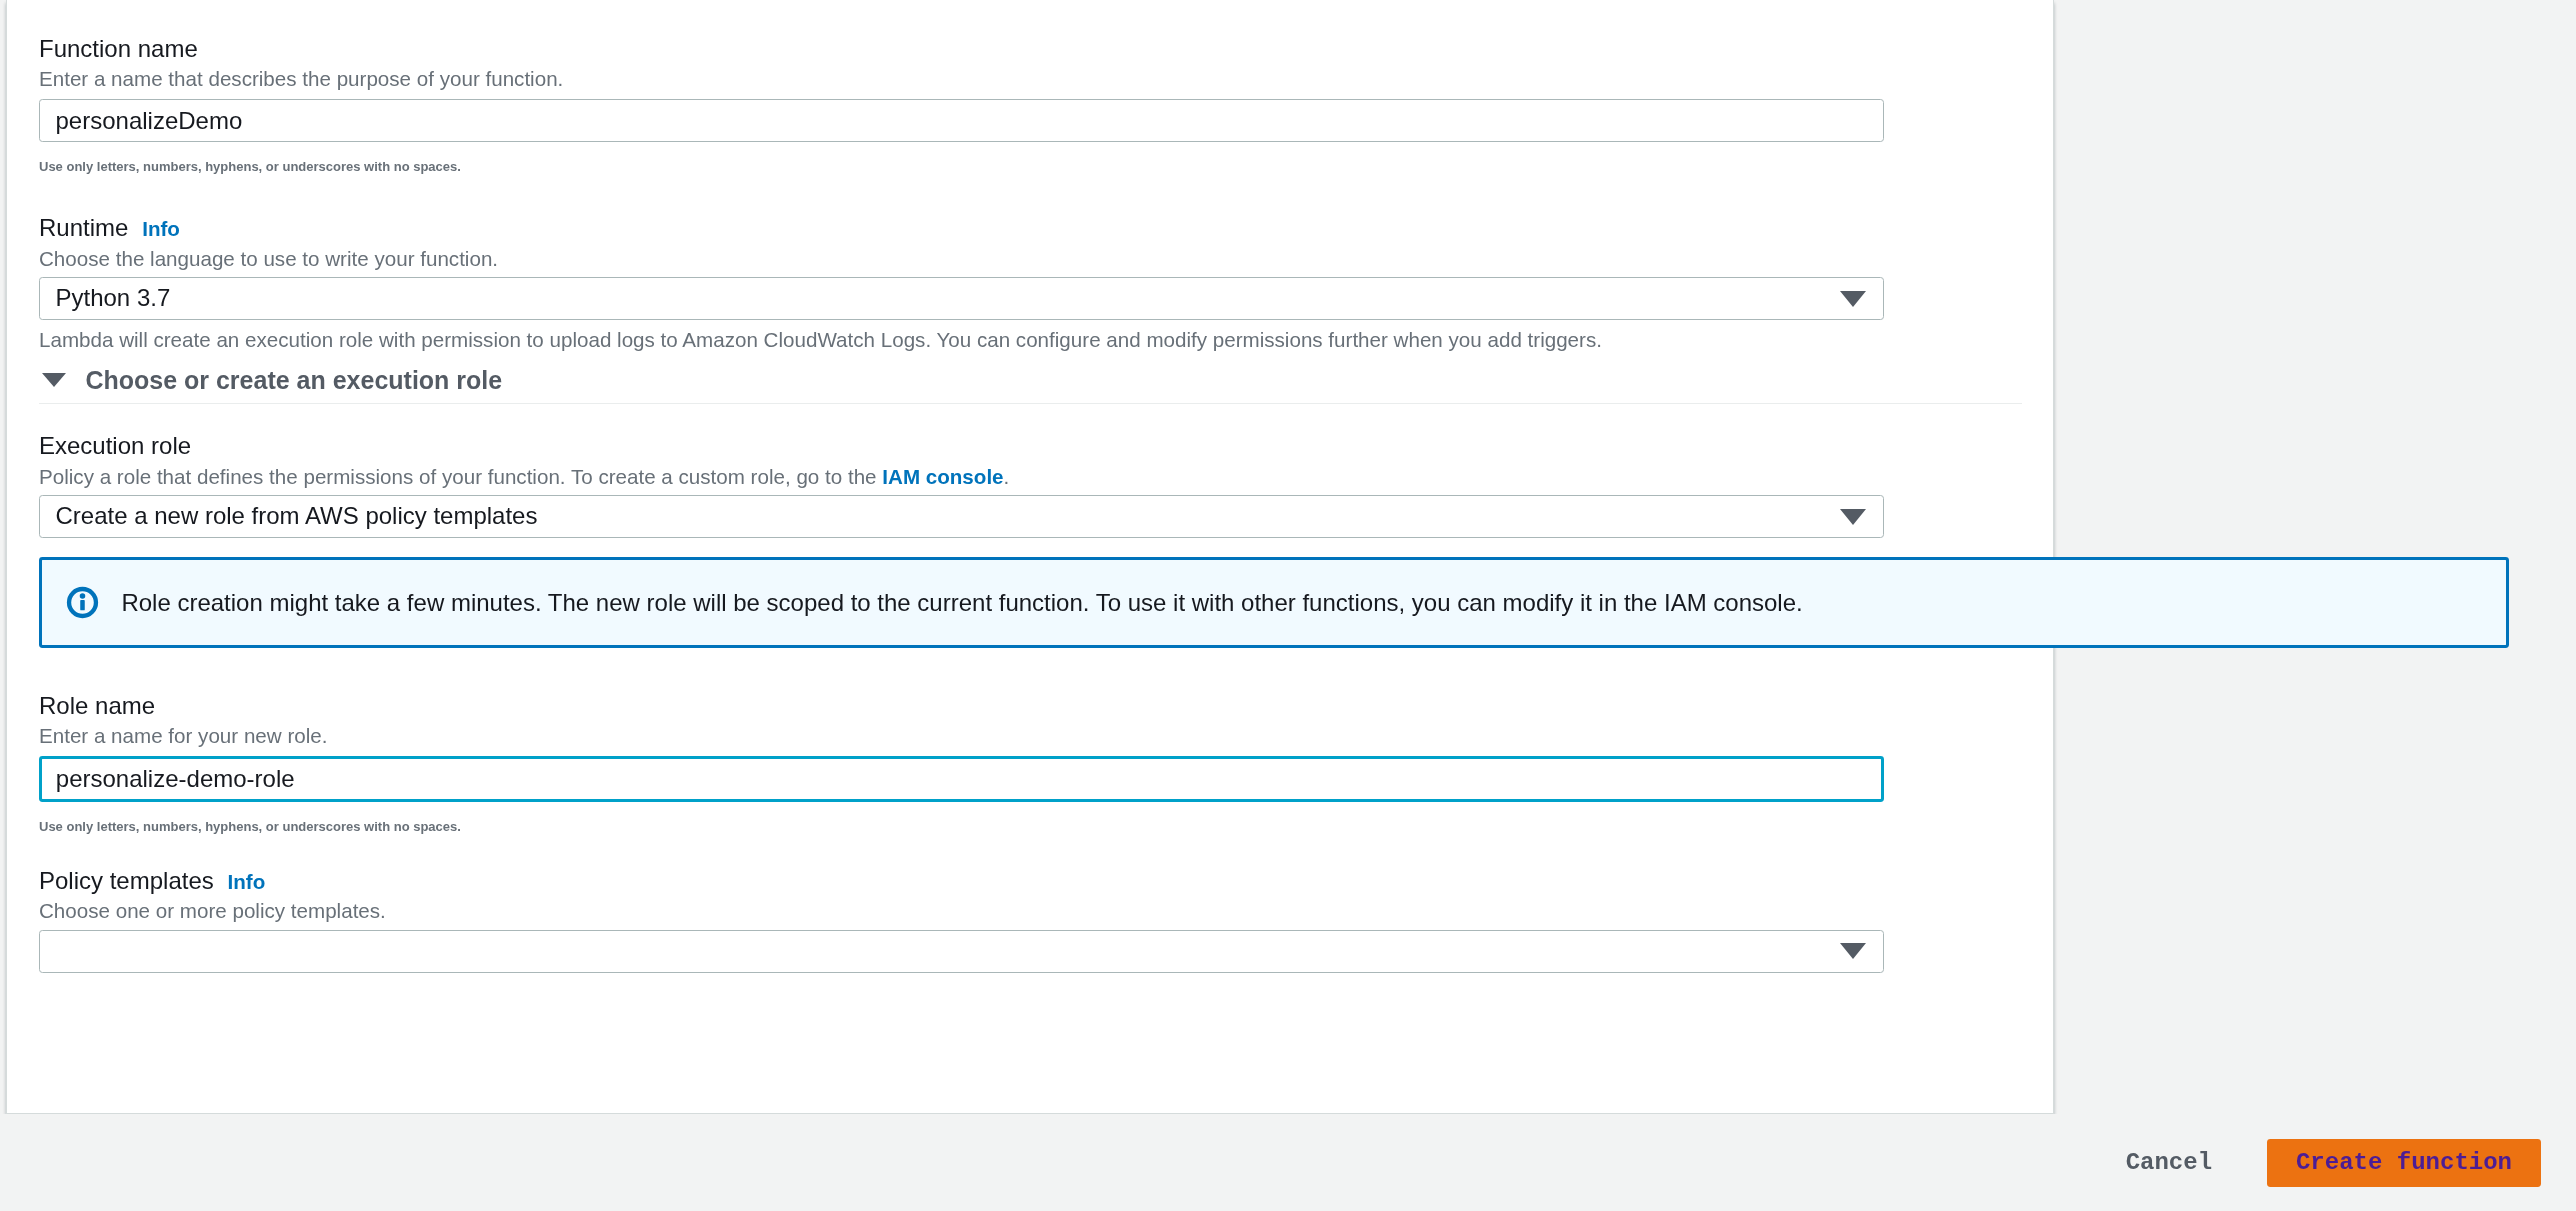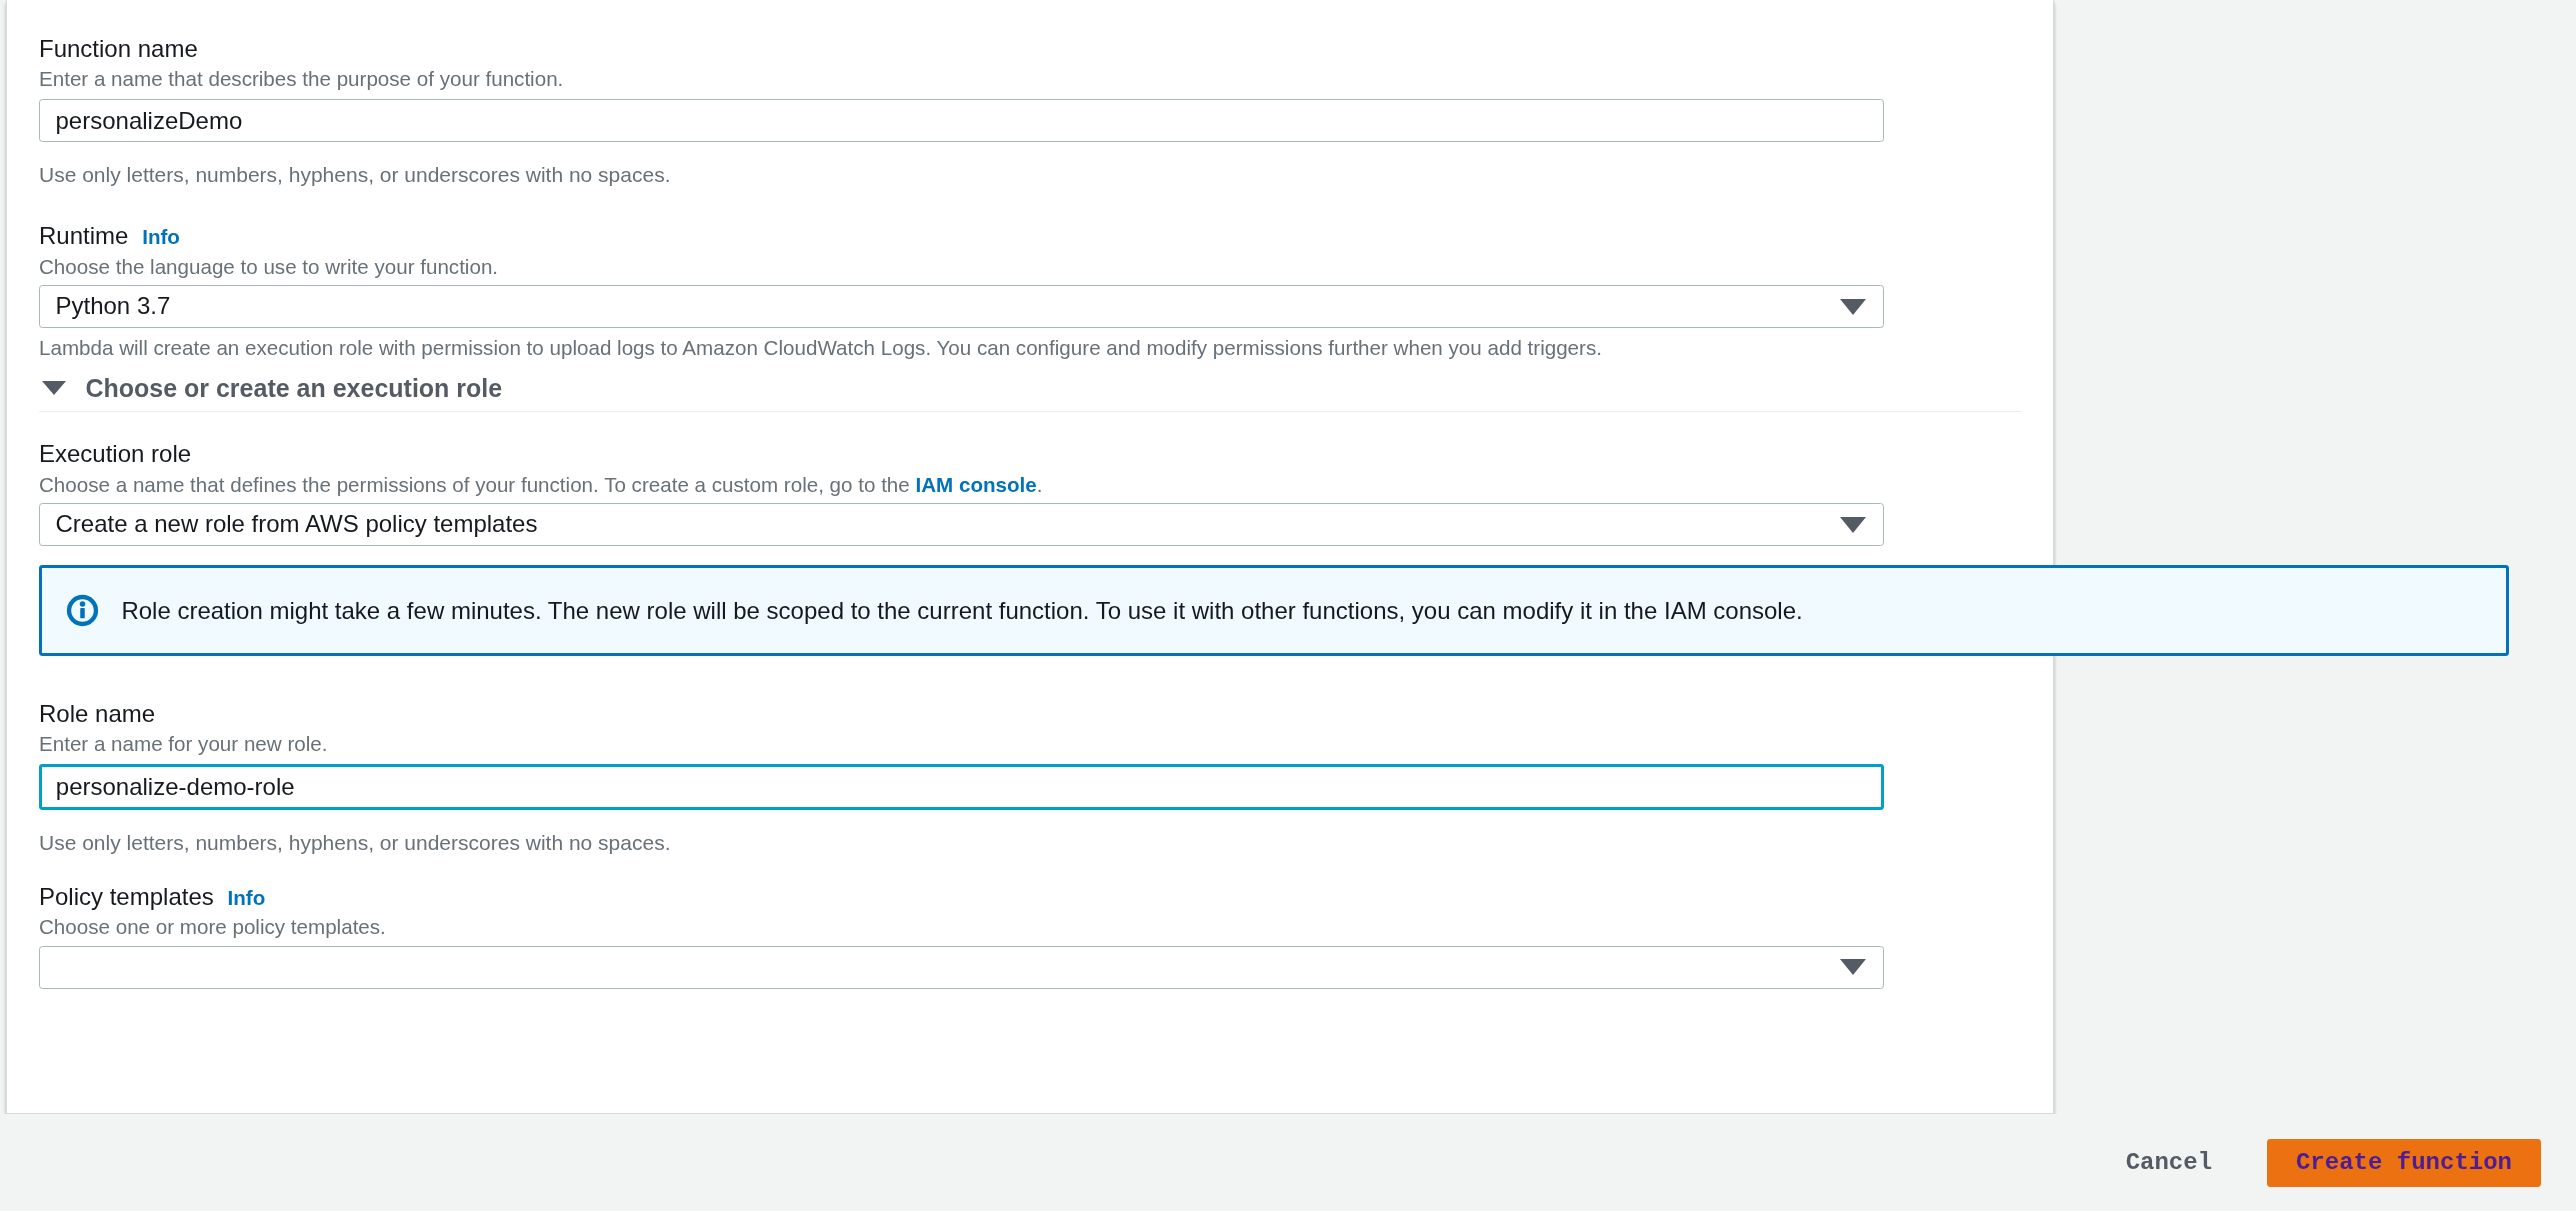--- a/index.html
+++ b/index.html
@@ -41,24 +41,25 @@
     text-decoration: none;
     cursor: pointer;
   }
   .field-desc {
     font-size: 20.6px;
     line-height: 26px;
     color: #687078;
     margin-top: 3.4px;
   }
   .field-hint {
-    font-size: 21px;
+    font-size: 13px;
     line-height: 26px;
     color: #687078;
-    margin-top: 20px;
+    margin-top: 12px;
+    font-weight: bold;
   }
   .text-input {
     display: block;
     margin-top: 6.9px;
     width: 1845px;
     height: 43px;
     border: 1.7px solid #aab7b8;
     border-radius: 3.4px;
     background: #ffffff;
     font-family: "Liberation Sans", "DejaVu Sans", sans-serif;
@@ -208,21 +209,21 @@
     <div class="field-desc perms-desc">Lambda will create an execution role with permission to upload logs to Amazon CloudWatch Logs. You can configure and modify permissions further when you add triggers.</div>
 
     <div class="expander">
       <span class="expander-tri"></span>
       <span>Choose or create an execution role</span>
     </div>
     <hr class="divider">
 
     <div class="m-exec">
       <div class="field-label">Execution role</div>
-      <div class="field-desc"><span>Choose a name that defines the permissions of your function. To create a custom role, go to the </span><a class="link-inline">IAM console</a><span>.</span></div>
+      <div class="field-desc"><span>Policy a role that defines the permissions of your function. To create a custom role, go to the </span><a class="link-inline">IAM console</a><span>.</span></div>
       <div class="select">
         <span>Create a new role from AWS policy templates</span>
         <span class="caret"></span>
       </div>
     </div>
 
     <div class="alert">
       <span class="alert-icon">
         <svg width="33" height="33" viewBox="0 0 38 38">
           <circle cx="19" cy="19" r="15.5" fill="none" stroke="#0073bb" stroke-width="5"></circle>

